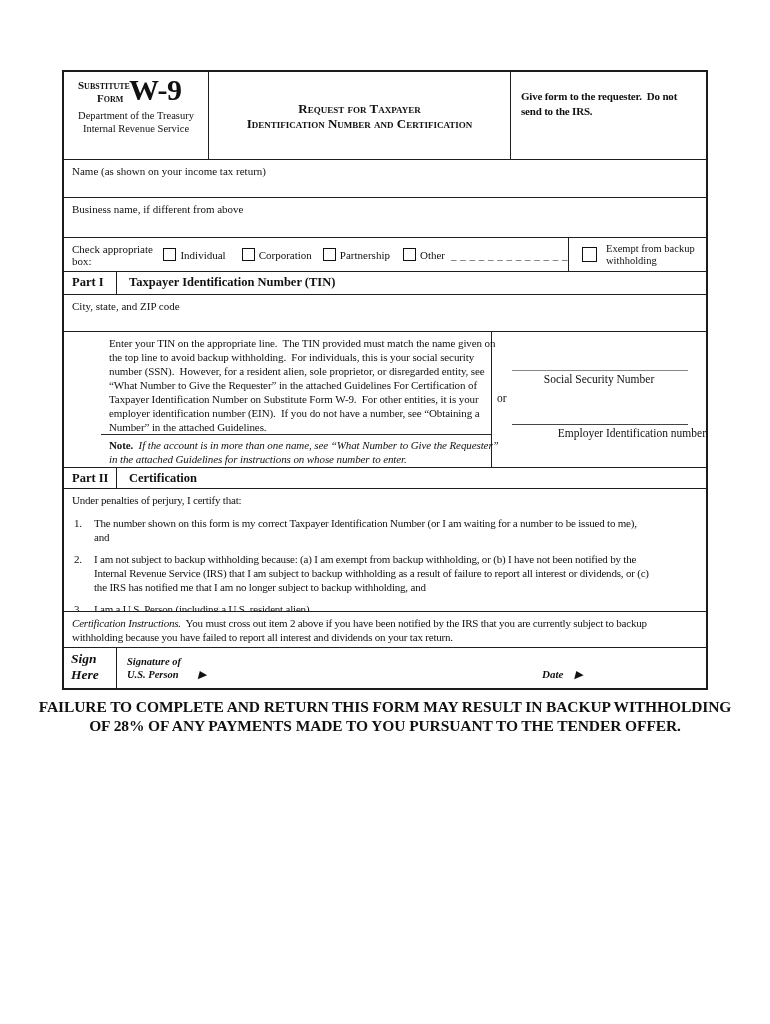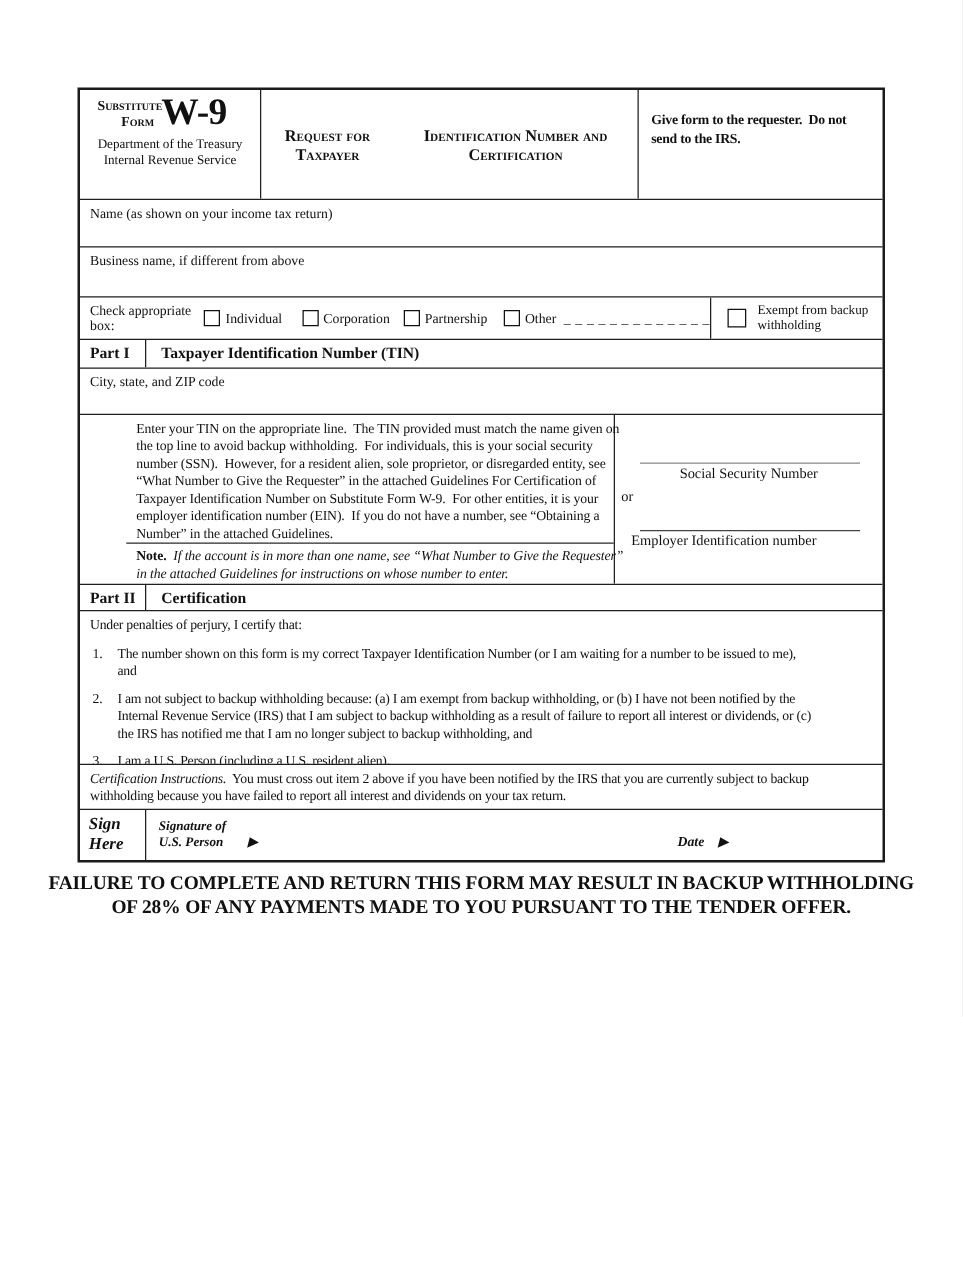--- a/index.html
+++ b/index.html
@@ -18,21 +18,21 @@
 
   
   .r-header { height:88px; display:flex; }
   .logo-cell { width:145px; border-right:1px solid #1f1f1f; position:relative; }
   .sc { font-variant:small-caps; }
   .sub1 { position:absolute; left:14px; top:7px;  font-weight:bold; font-size:11px; }
   .sub2 { position:absolute; left:33px; top:20px; font-weight:bold; font-size:11px; }
   .w9   { position:absolute; left:65px; top:1px;  font-weight:bold; font-size:30px; letter-spacing:-0.5px; }
   .dept1{ position:absolute; left:0; right:0; top:38px; text-align:center; font-size:10.5px; }
   .dept2{ position:absolute; left:0; right:0; top:51px; text-align:center; font-size:10.5px; }
-  .title-cell { flex:1; border-right:1px solid #1f1f1f; display:flex; flex-direction:row;
+  .title-cell { flex:1; border-right:1px solid #1f1f1f; display:flex; flex-direction:column;
     justify-content:center; align-items:center; text-align:center; }
   .title-cell .tline { font-variant:small-caps; font-weight:bold; font-size:13px; line-height:15px; }
   .requester-cell { width:195px; padding:17px 6px 0 10px; font-weight:bold; font-size:11px;
     line-height:14.5px; letter-spacing:-0.2px; overflow:hidden; }
   .requester-cell .rline { display:block; white-space:pre; }
 
   
   .r-name { height:38px; }
   .r-business { height:40px; }
   .r-city { height:37px; }
@@ -61,21 +61,21 @@
   .p1-left { width:428px; border-right:1px solid #1f1f1f; display:flex; flex-direction:column;padding-left:37px; }
   .p1-instr { flex:1; padding:4px 0 0 8px; font-size:11px; line-height:14px; letter-spacing:-0.1px; }
   .p1-instr .bline, .note-line { display:block; white-space:pre; }
   .p1-note { height:36px; border-top:1px solid #2a2a2a; padding:3px 0 0 8px;
     font-size:11px; line-height:14px; letter-spacing:-0.1px; }
   .p1-right { flex:1; position:relative; }
   .ssn-line { position:absolute; left:20px; right:18px; top:38px; border-top:1px solid #888; }
   .ssn-label { position:absolute; left:0; right:0; top:41px; text-align:center; font-size:11.5px; }
   .or-label { position:absolute; left:5px; top:60px; font-size:11.5px; }
   .ein-line { position:absolute; left:20px; right:18px; top:92px; border-top:1px solid #444; }
-  .ein-label { position:absolute; left:13px; right:0; top:95px; text-align:left; font-size:11.5px; }
+  .ein-label { position:absolute; left:13px; right:0; top:95px; text-align:right; font-size:11.5px; }
 
   
   .r-certbody { height:123px; padding:4px 8px 0 8px; font-size:11px; line-height:14px; letter-spacing:-0.2px; }
   .cert-intro { margin-bottom:9px; }
   .cert-item { position:relative; padding-left:22px; margin-bottom:8px; }
   .cert-item .inum { position:absolute; left:2px; top:0; }
   .cert-item .cline { display:block; white-space:pre; }
   .r-certinstr { height:36px; padding:4px 0 0 8px; font-size:11px; line-height:14px; letter-spacing:-0.2px; }
   .ci-line { display:block; white-space:pre; }
 

